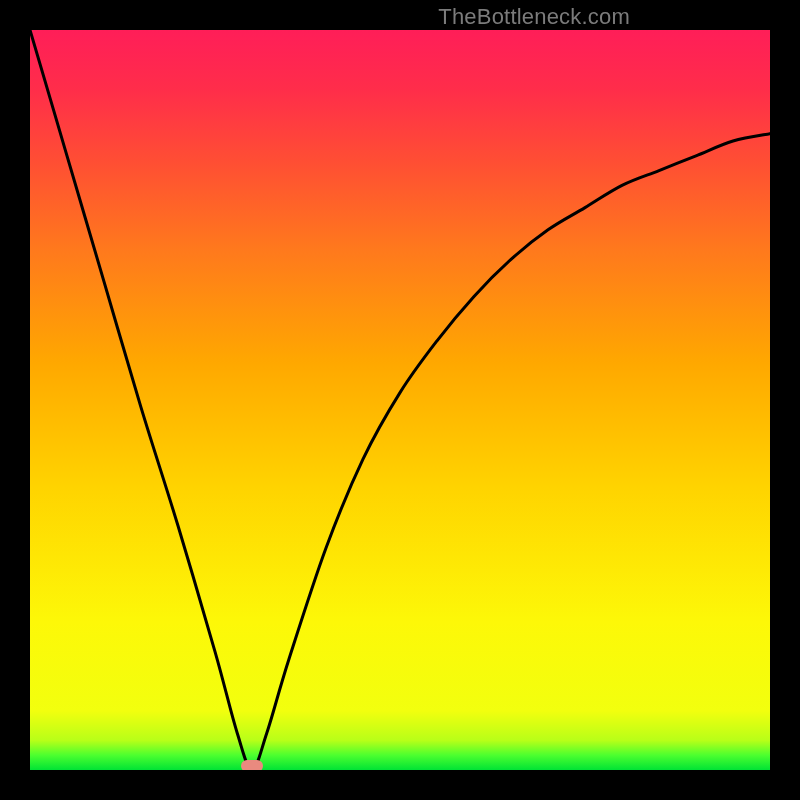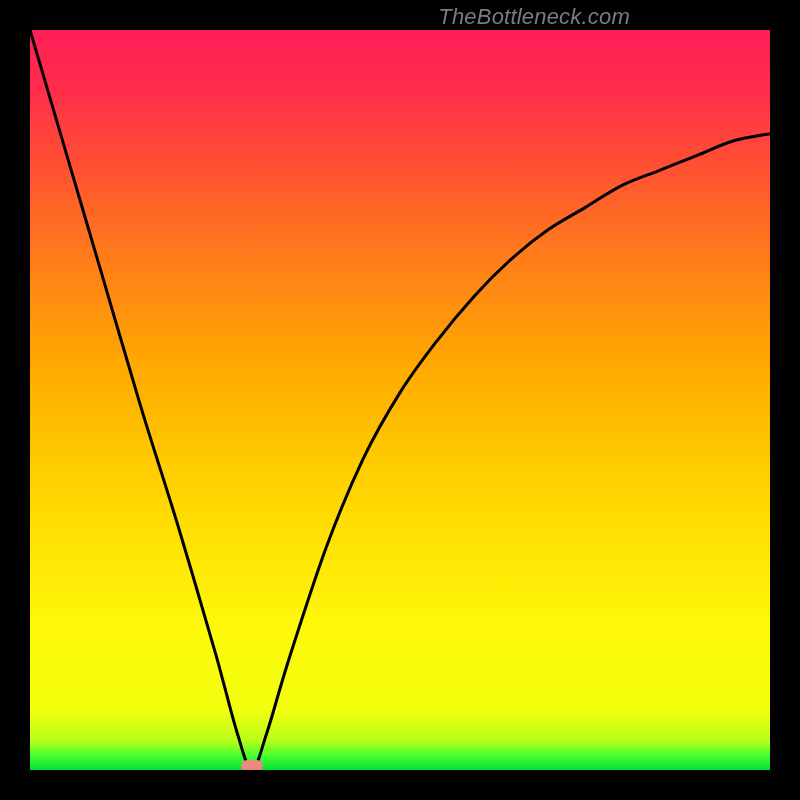--- a/index.html
+++ b/index.html
@@ -9,21 +9,20 @@
     height: 800px;
     overflow: hidden;
     background: #000;
     font-family: Arial, Helvetica, sans-serif;
   }
   .stage {
     position: relative;
     width: 638px;
     height: 800px;
     background: #000;
-    font-style: italic;
   }
   .plot-area {
     position: absolute;
     left: 30px;
     top: 30px;
     width: 740px;
     height: 740px;
     overflow: hidden;
   }
   .gradient-bg {

